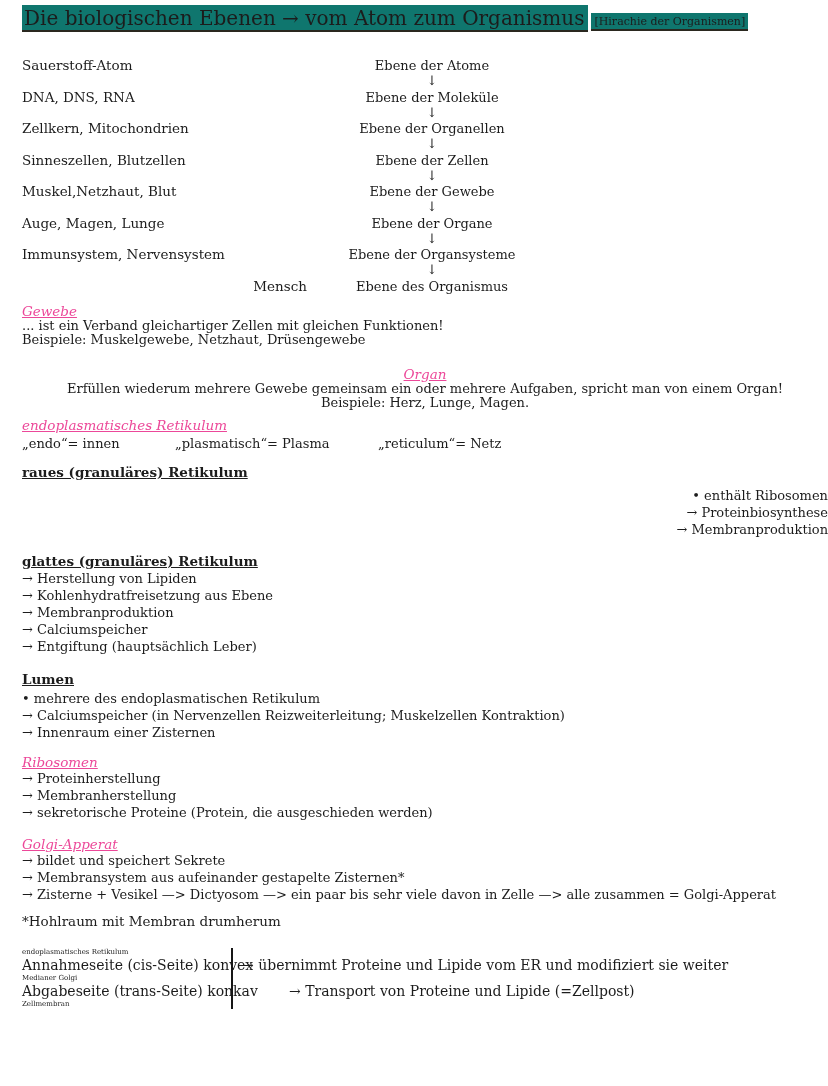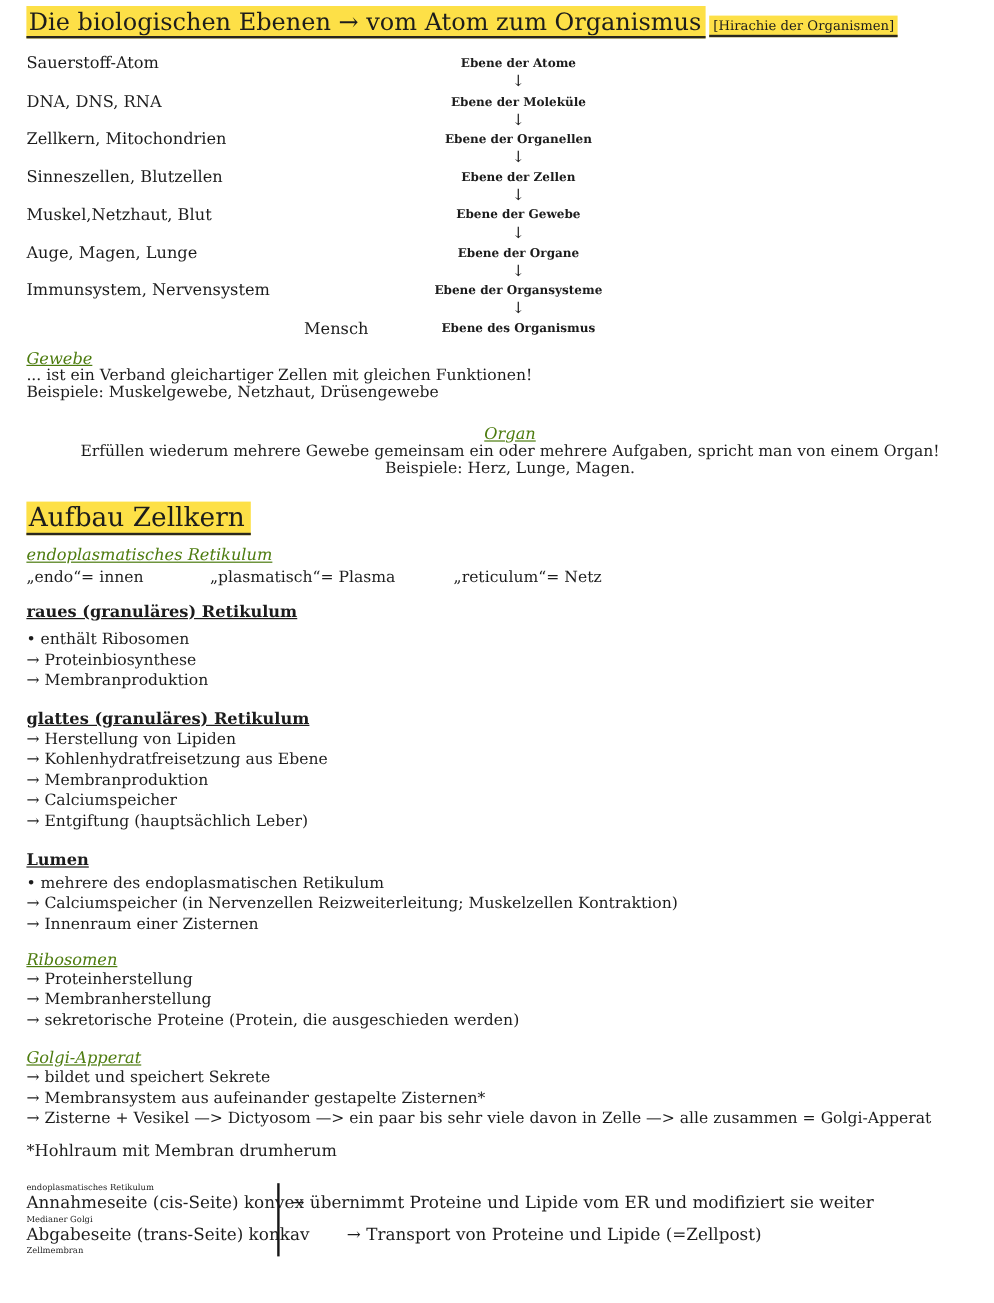--- a/index.html
+++ b/index.html
@@ -11,39 +11,39 @@
     font-family:"DejaVu Serif","Liberation Serif",serif;
     font-size:13px;
     overflow:hidden;
     box-sizing:border-box;
     padding:6px 0 0 22px;
   }
 
   
   .title-line { white-space:nowrap; height:27px; }
   .hl {
-    background:#fde047;
+    background:#0f766e;
     border-bottom:2px solid #2a281f;
     padding:1px 4px 0 2px;
   }
   .title-main { font-size:20px; }
   .title-annotation { font-size:11px; margin-left:3px; padding:2px 3px 1px 3px; }
 
   
-  .hierarchy { margin-top:12px; }
+  .hierarchy { margin-top:24px; }
   .h-row { display:flex; align-items:flex-start; height:31.5px; }
   .h-row:last-child { height:auto;text-align:right; }
   .h-left { width:285px; font-size:13.5px; line-height:17px; }
   .h-right { width:250px; display:flex; flex-direction:column; align-items:center; }
-  .h-level { font-weight:bold; font-size:10px; line-height:17px; white-space:nowrap; }
+  .h-level { font-weight:normal; font-size:13px; line-height:17px; white-space:nowrap; }
   .h-arrow { font-size:13px; line-height:13px; }
 
   
   .teal-h {
-    color:#4d7c0f;
+    color:#ec4899;
     font-style:italic;
     text-decoration:underline;
     font-size:13.5px;
     line-height:16px;
     display:inline-block;
   }
   .sub-h {
     font-weight:bold;
     text-decoration:underline;
     font-size:13.5px;
@@ -55,21 +55,21 @@
   .line { line-height:14.5px; white-space:nowrap; }
   .item { line-height:17px; white-space:nowrap; }
 
   .sec-gewebe { margin-top:8px; }
   .sec-organ { margin-top:18px;text-align:center; }
   .sec-er { margin-top:6px; }
   .er-terms { display:flex; margin-top:2px; line-height:17px; white-space:nowrap; }
   .er-term1 { width:153px; }
   .er-term2 { width:203px; }
   .sec-raues { margin-top:12px; }
-  .sec-raues .items { margin-top:6px; }
+  .sec-raues .items { margin-top:6px;text-align:right; }
   .sec-glattes { margin-top:15px; }
   .sec-lumen { margin-top:16px; }
   .sec-lumen .items { margin-top:2px; }
   .sec-ribosomen { margin-top:13px; }
   .sec-golgi { margin-top:15px; }
   .footnote { margin-top:10px; line-height:17px; font-size:13.5px; white-space:nowrap; }
 
   
   .golgi-sides { display:flex; margin-top:18px; }
   .gs-left { width:209px; }
@@ -152,23 +152,20 @@
     <div class="line">... ist ein Verband gleichartiger Zellen mit gleichen Funktionen!</div>
     <div class="line">Beispiele: Muskelgewebe, Netzhaut, Drüsengewebe</div>
   </div>
 
   <div class="sec-organ">
     <span class="teal-h">Organ</span>
     <div class="line">Erfüllen wiederum mehrere Gewebe gemeinsam ein oder mehrere Aufgaben, spricht man von einem Organ!</div>
     <div class="line">Beispiele: Herz, Lunge, Magen.</div>
   </div>
 
-  <div class="big-h-wrap">
-    <span class="hl big-h">Aufbau Zellkern</span>
-  </div>
 
   <div class="sec-er">
     <span class="teal-h">endoplasmatisches Retikulum</span>
     <div class="er-terms">
       <span class="er-term1">„endo“= innen</span>
       <span class="er-term2">„plasmatisch“= Plasma</span>
       <span class="er-term3">„reticulum“= Netz</span>
     </div>
   </div>
 

